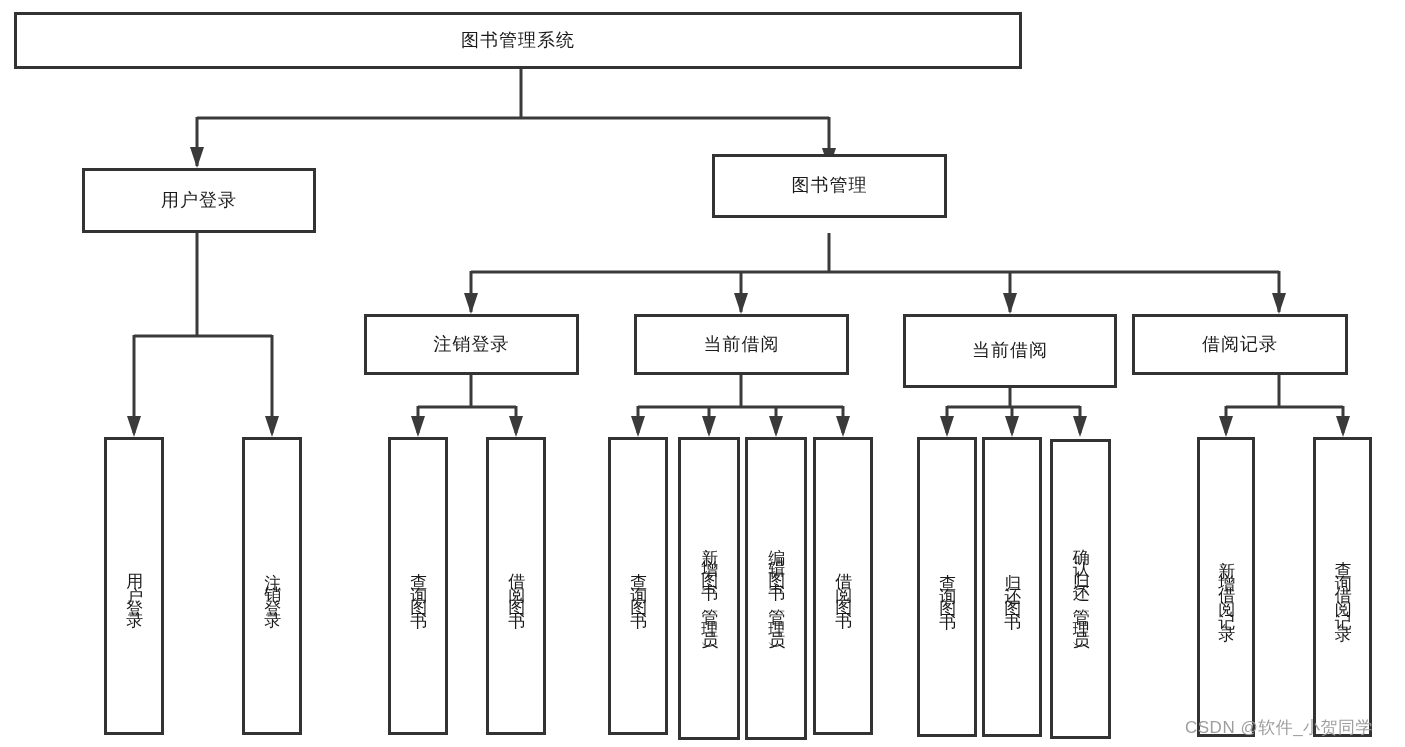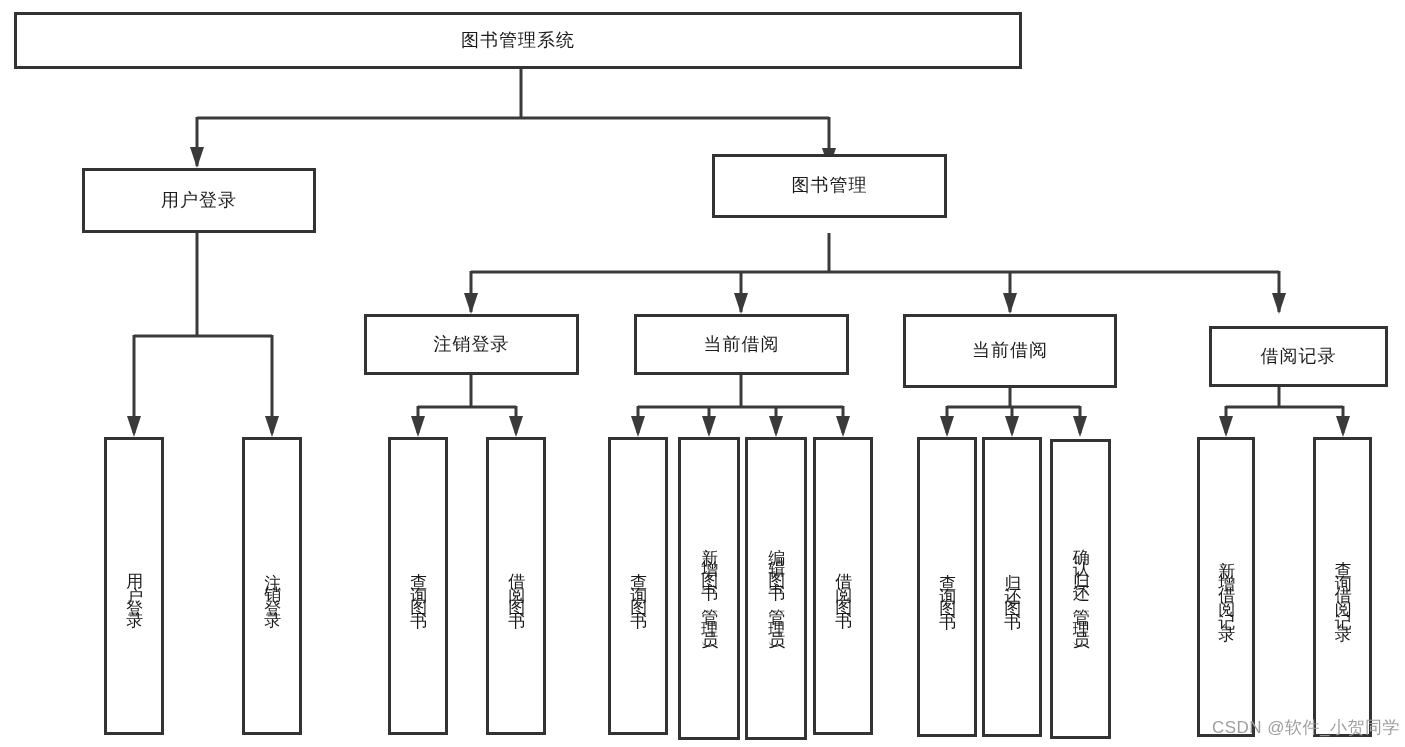--- a/index.html
+++ b/index.html
@@ -43,21 +43,21 @@
   .vtext.long { letter-spacing: 12px; }
   .watermark {
     position: absolute;
     left: 1185px;
     top: 716px;
     width: 215px;
     color: #9e9e9e;
     font-size: 17px;
     letter-spacing: 0.5px;
     white-space: nowrap;
-    text-align: right;
+    text-align: left;
   }
 </style>
 </head>
 <body>
 
 <div id="canvas">
 
   <svg id="connector-layer" viewBox="0 0 1405 747" xmlns="http://www.w3.org/2000/svg">
     <g stroke="#3a3a3a" stroke-width="3" fill="none">
 
@@ -137,21 +137,21 @@
 
   <div class="node" style="left:364px; top:314px; width:215px; height:61px;">
     <span>注销登录</span>
   </div>
   <div class="node" style="left:634px; top:314px; width:215px; height:61px;">
     <span>当前借阅</span>
   </div>
   <div class="node" style="left:903px; top:314px; width:214px; height:74px;">
     <span>当前借阅</span>
   </div>
-  <div class="node" style="left:1209px; top:314px; width:179px; height:61px;margin-top:12px;">
+  <div class="node" style="left:1132px; top:314px; width:216px; height:61px;">
     <span>借阅记录</span>
   </div>
 
   <div class="node leaf" style="left:104px; top:437px; width:60px; height:298px;">
     <span class="vtext">用户登录</span>
   </div>
   <div class="node leaf" style="left:242px; top:437px; width:60px; height:298px;">
     <span class="vtext">注销登录</span>
   </div>
 

